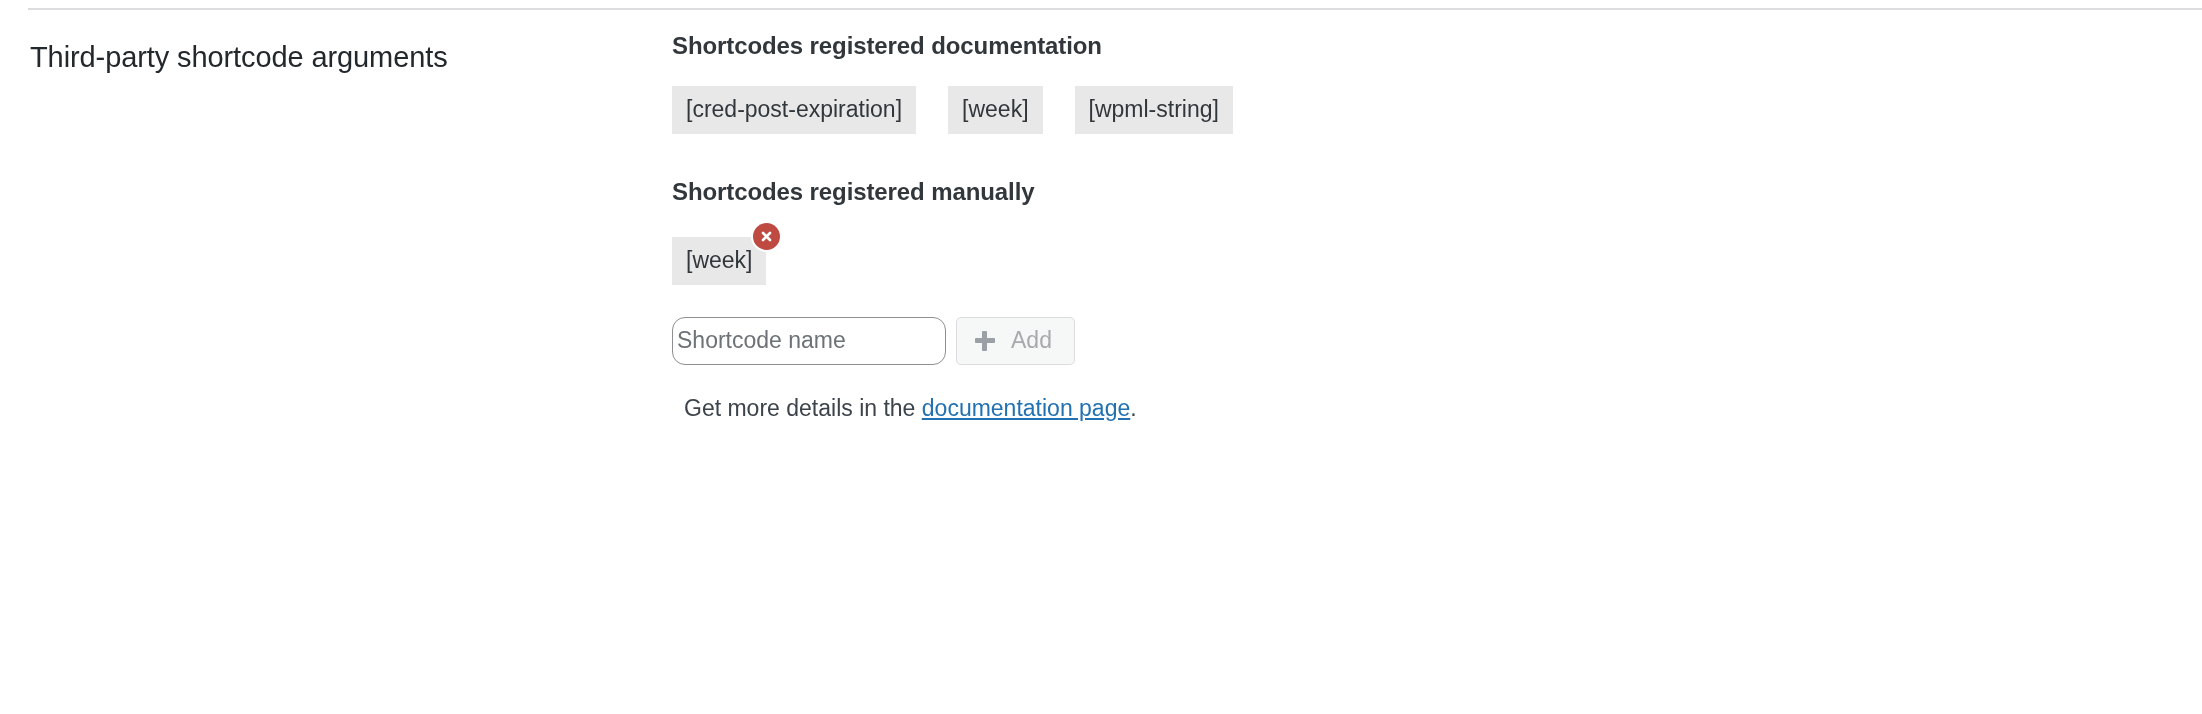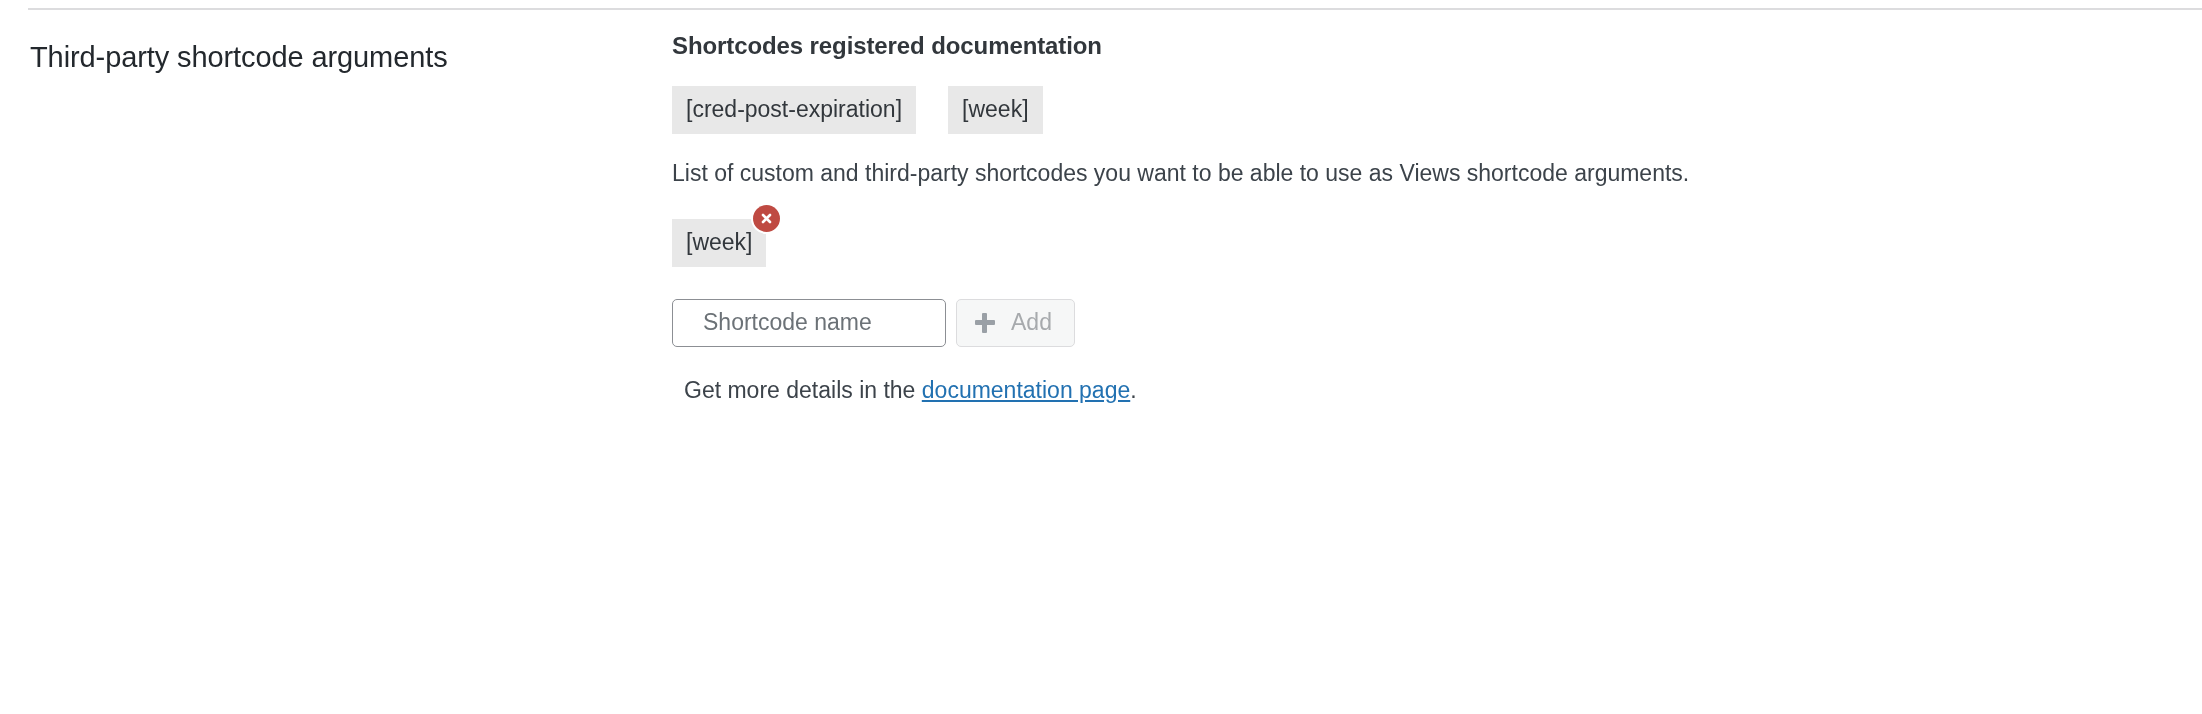--- a/index.html
+++ b/index.html
@@ -136,26 +136,26 @@
     align-items: center;
     margin-top: 32px;
     gap: 10px;
   }
 
   .shortcode-input {
     width: 274px;
     height: 48px;
     box-sizing: border-box;
     border: 1px solid #8c8f94;
-    border-radius: 5px;
+    border-radius: 13px;
     background: #ffffff;
     font-family: "Liberation Sans", sans-serif;
     font-size: 23px;
     color: #8b5cf6;
-    padding: 0 30px;
+    padding: 0 4px;
     outline: none;
   }
   .shortcode-input::placeholder {
     color: #6c7277;
     opacity: 1;
   }
 
   .add-button {
     height: 48px;
     box-sizing: border-box;
@@ -238,24 +238,25 @@
       <h2 class="section-title">Third-party shortcode arguments</h2>
     </div>
 
     <div class="col-right">
 
       <h3 class="sub-heading">Shortcodes registered documentation</h3>
 
       <div class="tag-row">
         <span class="tag">[cred-post-expiration]</span>
         <span class="tag">[week]</span>
+        <span class="tag">[wpml-string]</span>
       </div>
 
-
-      <p class="desc">List of custom and third-party shortcodes you want to be able to use as Views shortcode arguments.</p>
+      <h3 class="sub-heading second">Shortcodes registered manually</h3>
+
 
       <div class="tag-row manual">
         <span class="tag">
           <span>[week]</span>
           <span class="delete-badge" title="Remove">
             <svg width="13" height="13" viewBox="0 0 13 13" aria-hidden="true">
               <path d="M3 3 L10 10 M10 3 L3 10" stroke="#ffffff" stroke-width="2.6" stroke-linecap="round"></path>
             </svg>
           </span>
         </span>

